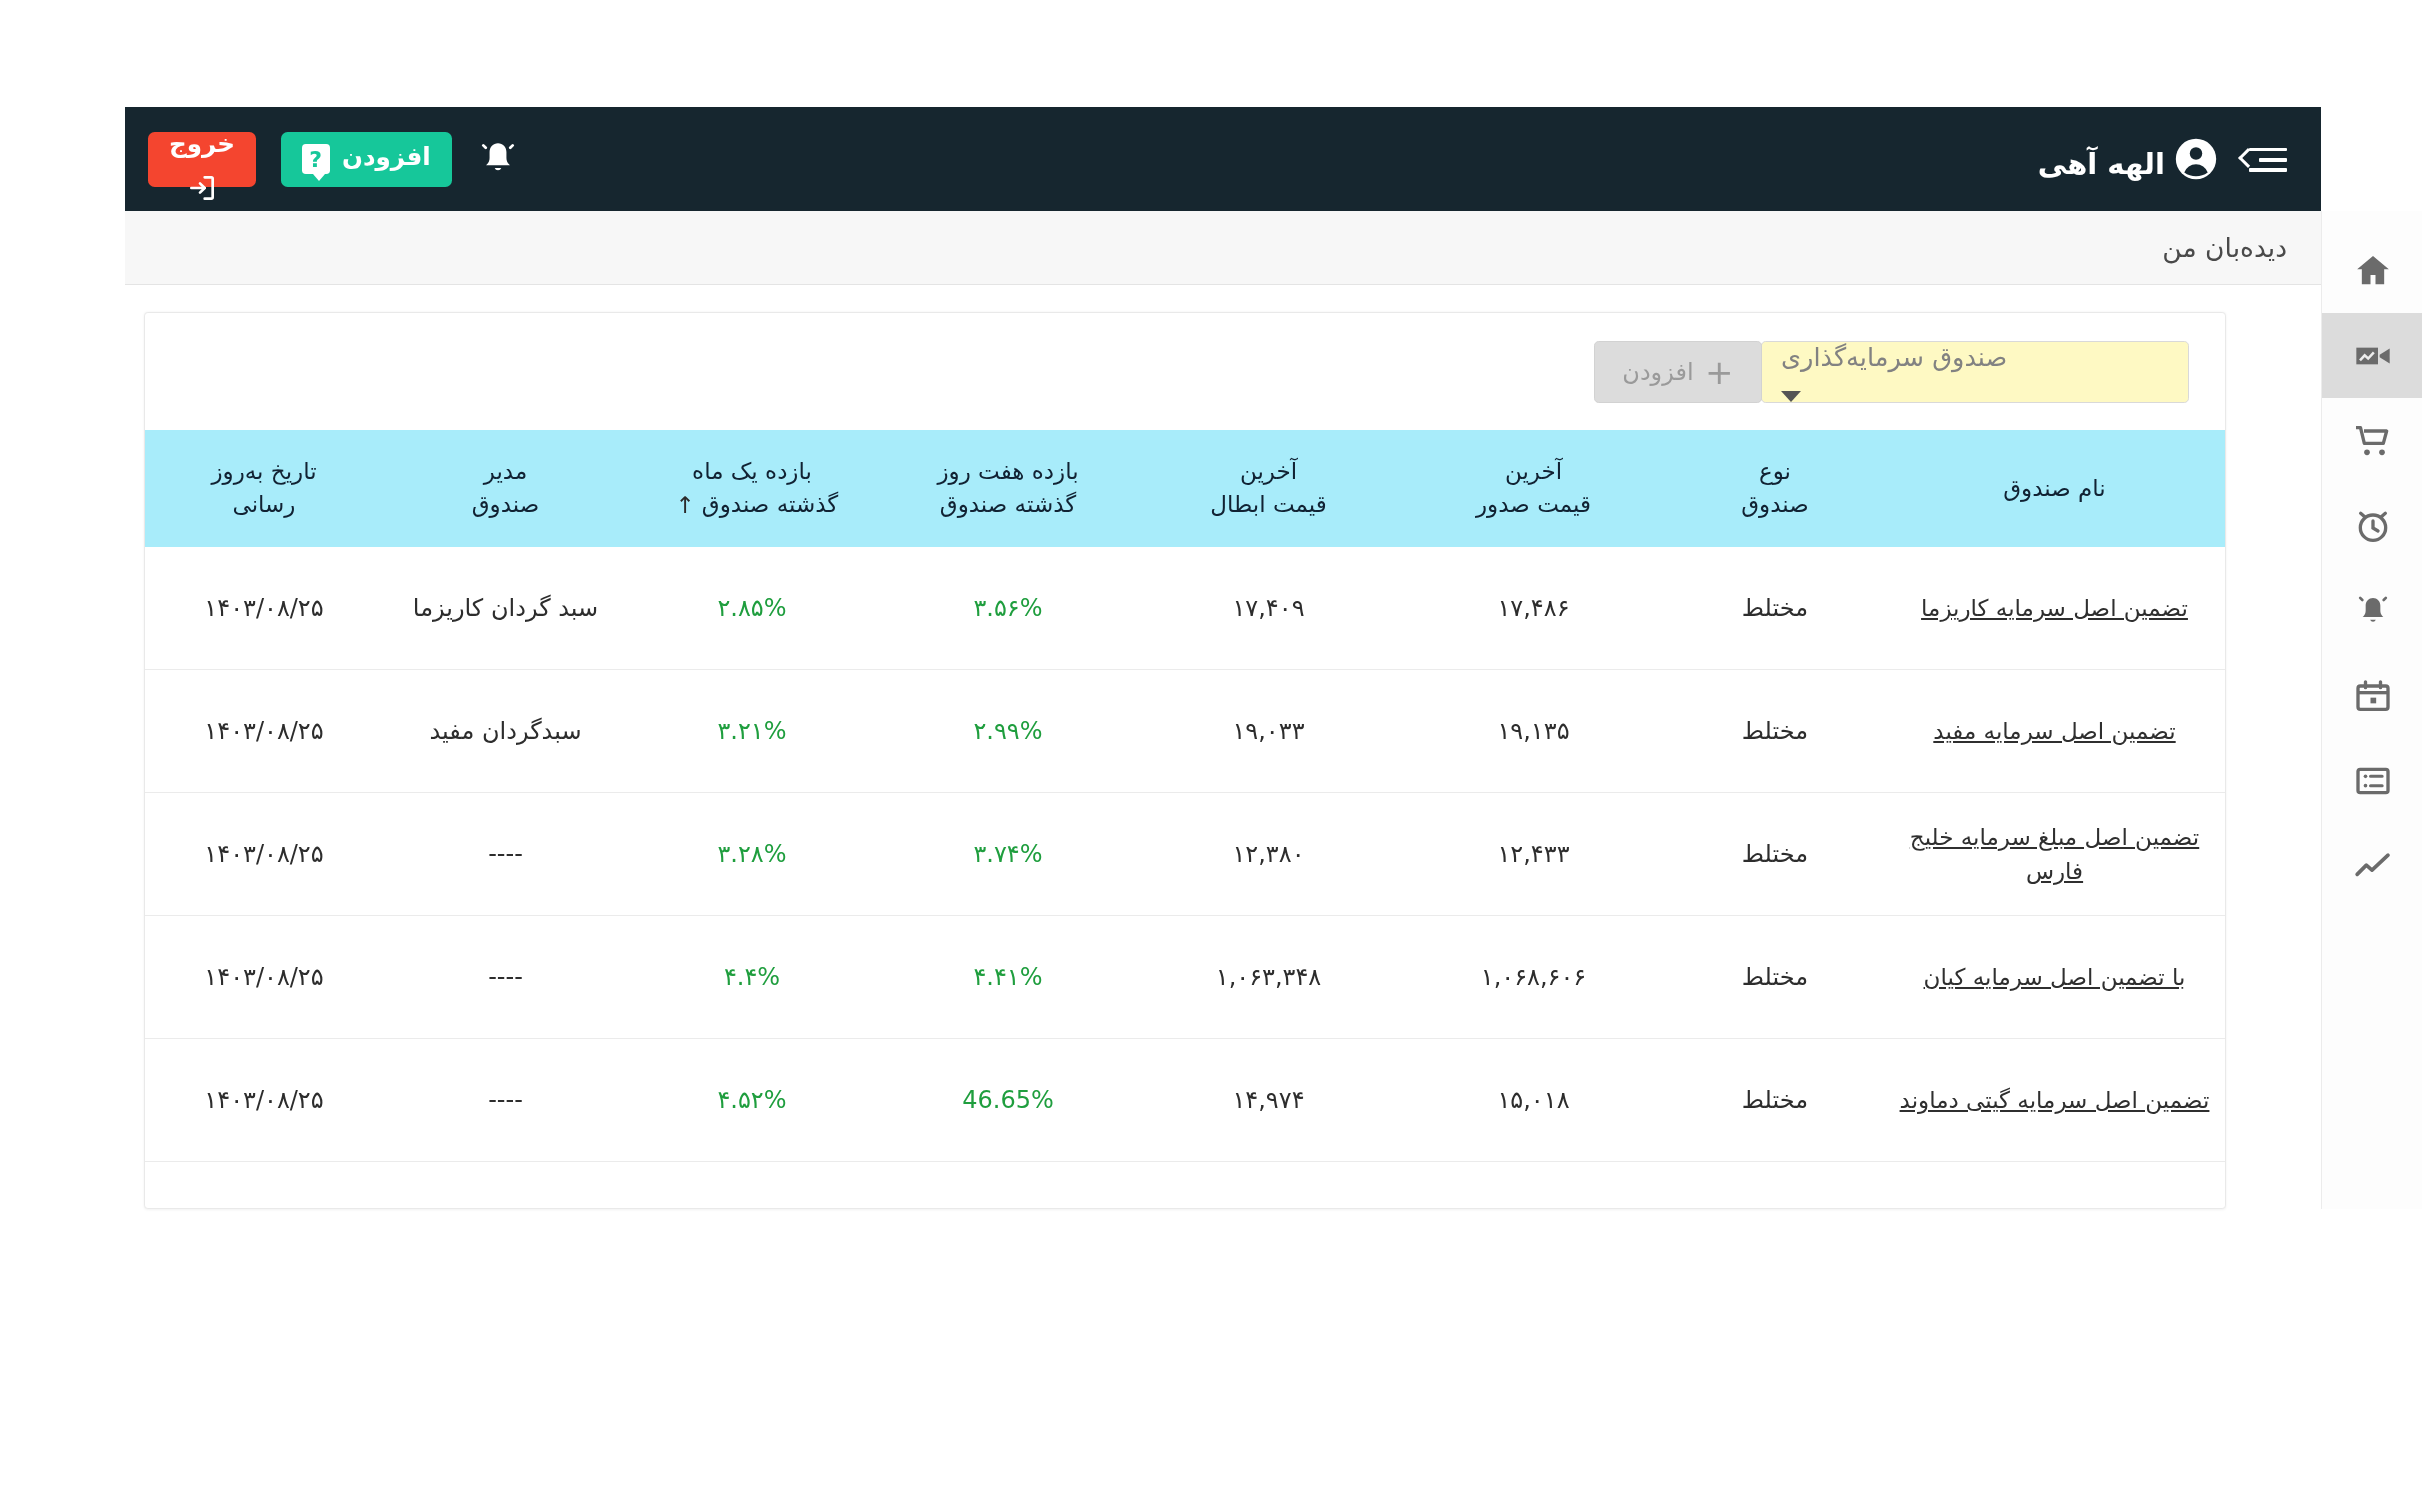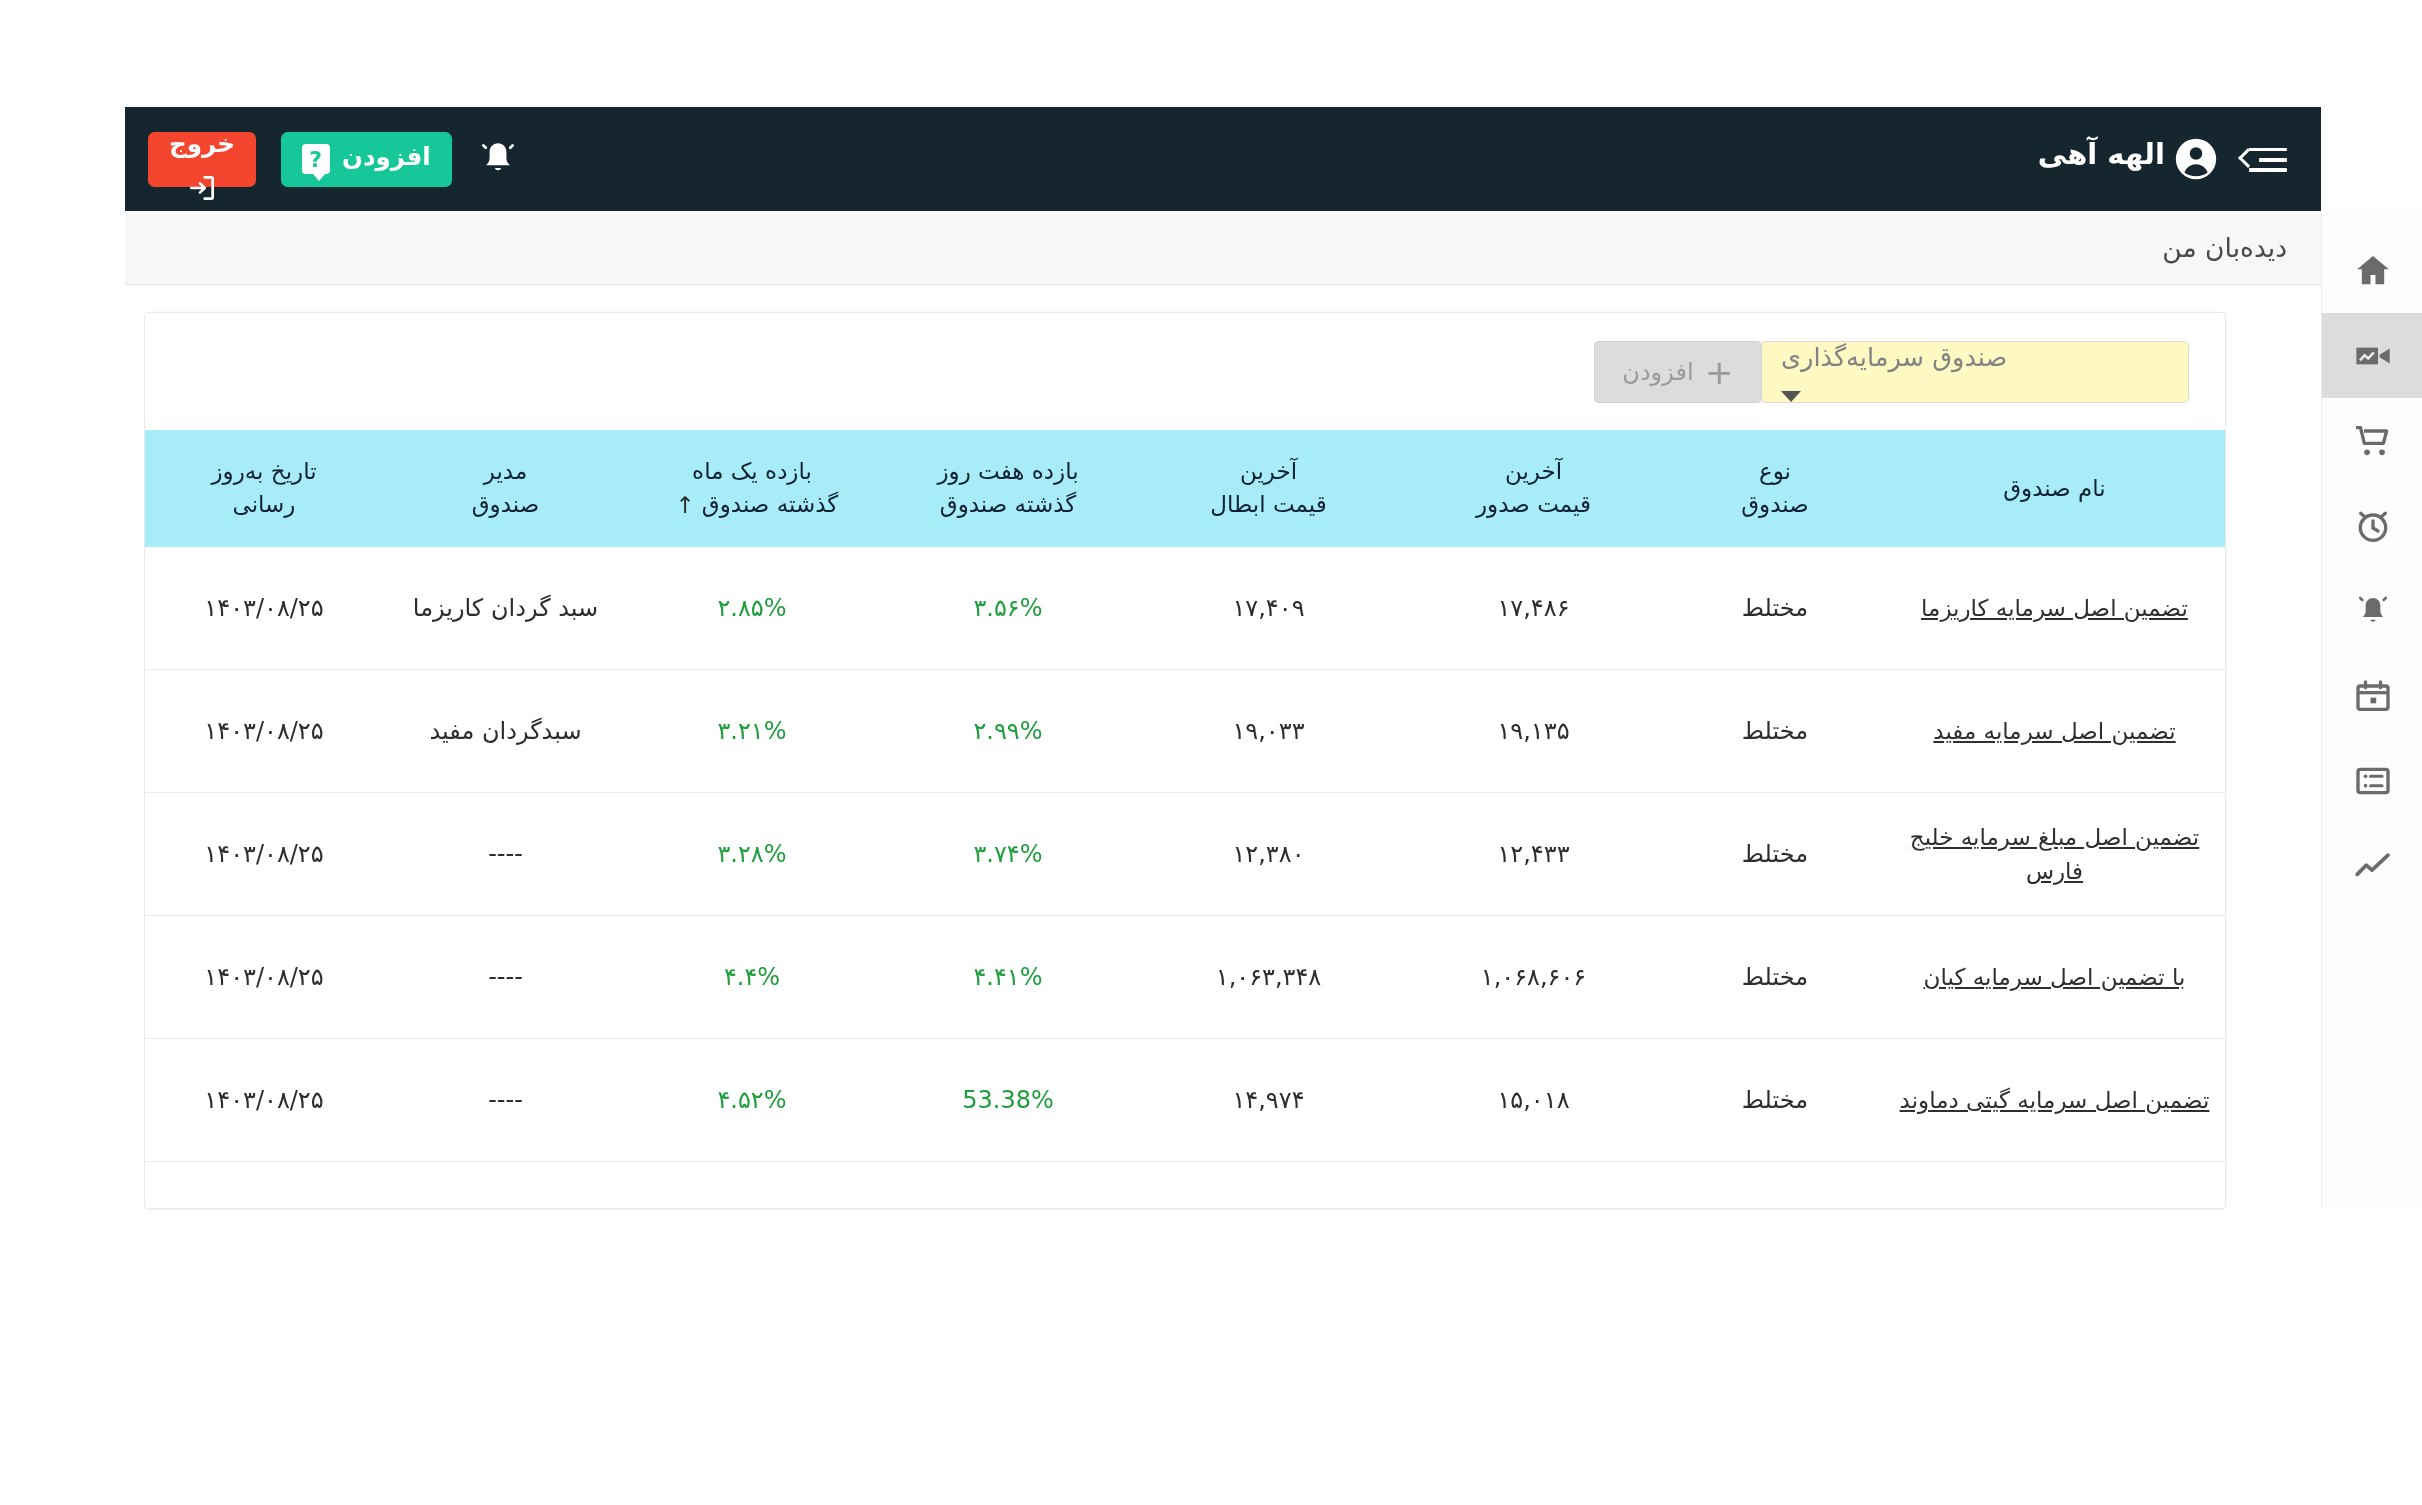--- a/index.html
+++ b/index.html
@@ -31,21 +31,21 @@
   }
   .hamburger i:nth-child(1){ top: 7.6px;  width: 38px; }
   .hamburger i:nth-child(2){ top: 18px; width: 28px; }
   .hamburger i:nth-child(3){ top: 28px; width: 38px; }
   .hamburger .chev {
     position:absolute; left:-1.9px; top:11.4px; width:14px; height:14px;
     border-left:3.8px solid #fff; border-bottom:3.8px solid #fff;
     transform: rotate(45deg);
   }
 
-  .user-block { display:flex; align-items:flex-start; gap: 9.5px; cursor:pointer; }
+  .user-block { display:flex; align-items:flex-end; gap: 9.5px; cursor:pointer; }
   .user-name {
     color:#fff; font-size: 29px; font-weight: 600; letter-spacing: 0.2px;
     font-family: "DejaVu Sans", sans-serif;
   }
   .avatar-icon { width: 44px; height: 44px; display:block; }
 
   .bell-btn { width: 44px; height: 45px; cursor:pointer; }
   .bell-btn svg { width:100%; height:100%; display:block; }
 
   .btn {
@@ -425,21 +425,21 @@
 
         </tr>
 
         <tr>
           <td class="fund-name">
             <a>تضمین اصل سرمایه گیتی دماوند</a>
           </td>
           <td>مختلط</td>
           <td class="num">۱۵,۰۱۸</td>
           <td class="num">۱۴,۹۷۴</td>
-          <td class="pct">53.38%</td>
+          <td class="pct">46.65%</td>
           <td class="pct">۴.۵۲%</td>
           <td class="mgr">----</td>
           <td class="date">۱۴۰۳/۰۸/۲۵</td>
 
         </tr>
 
       </tbody>
     </table>
   </div>
 

